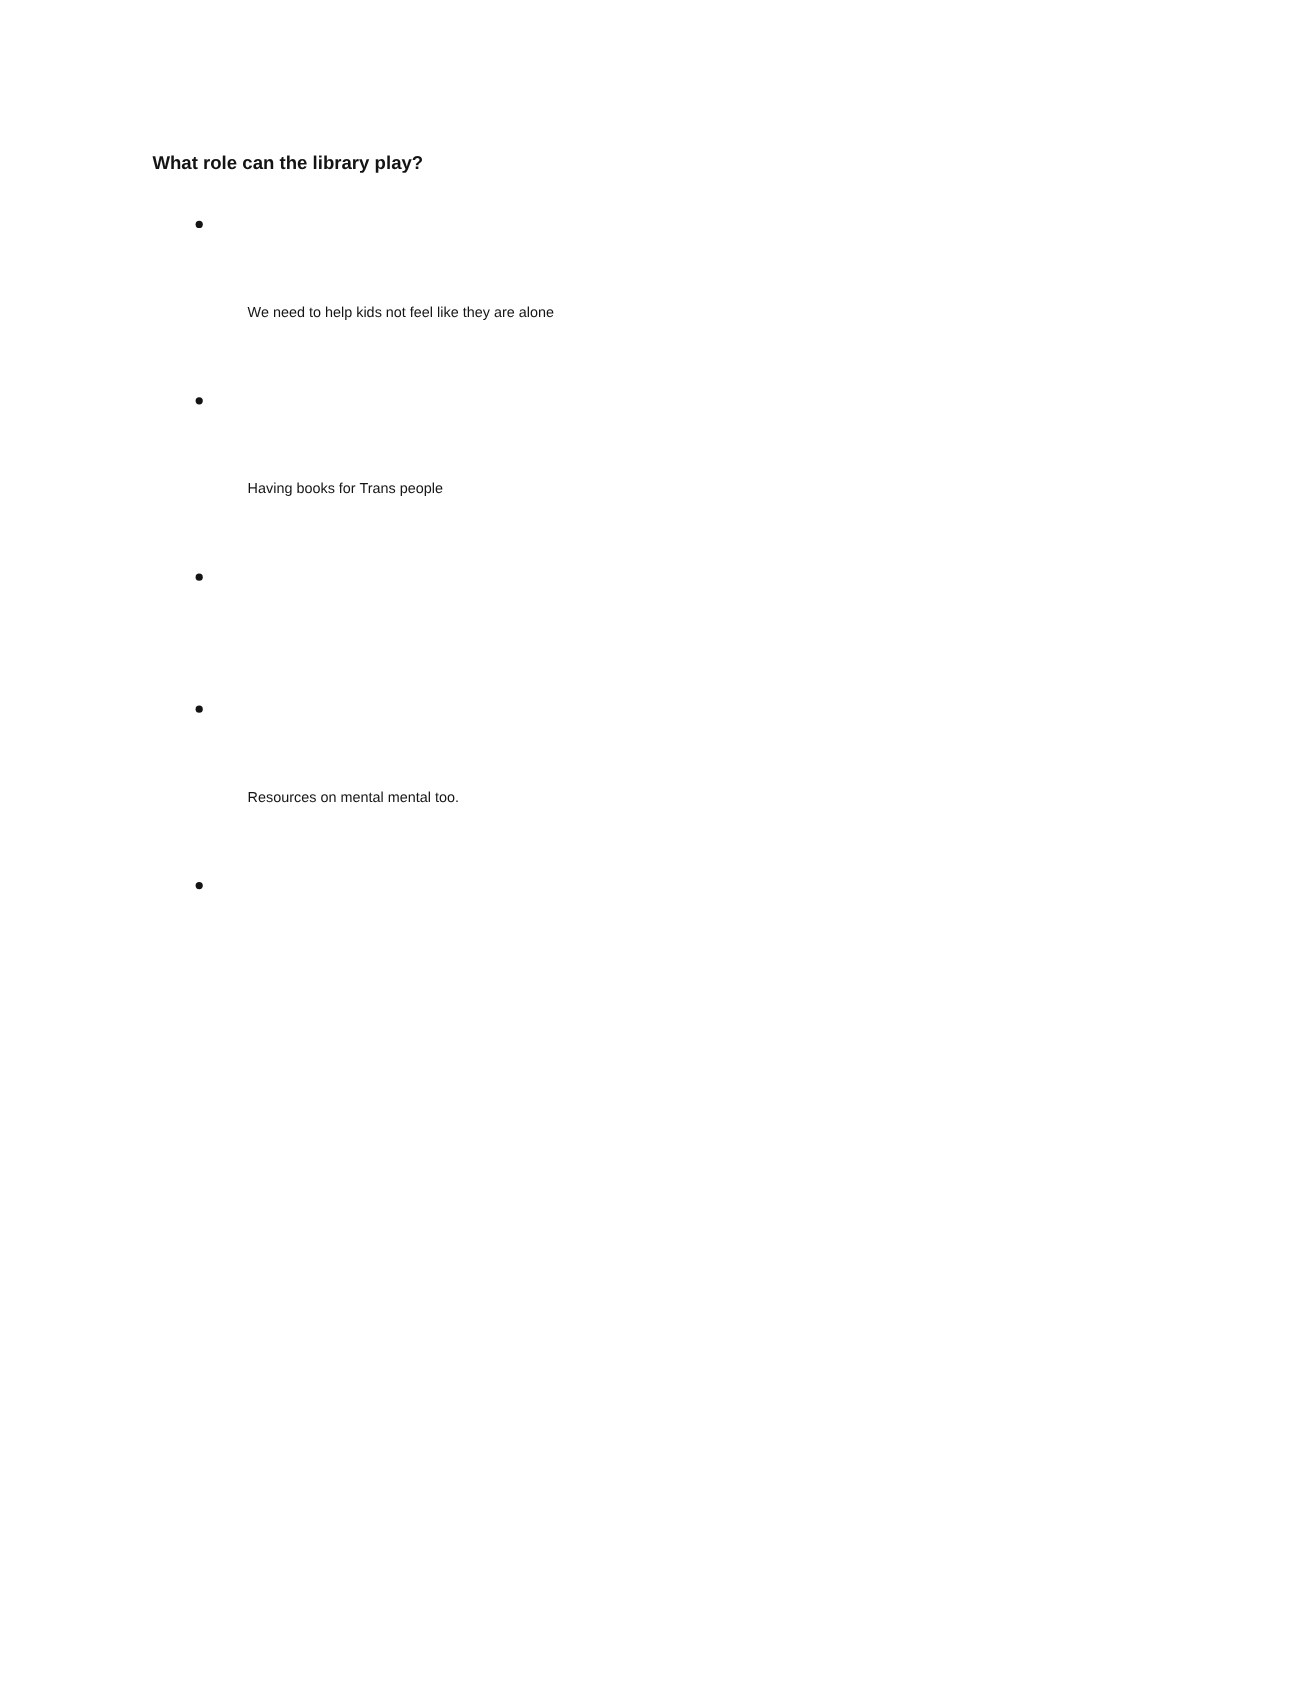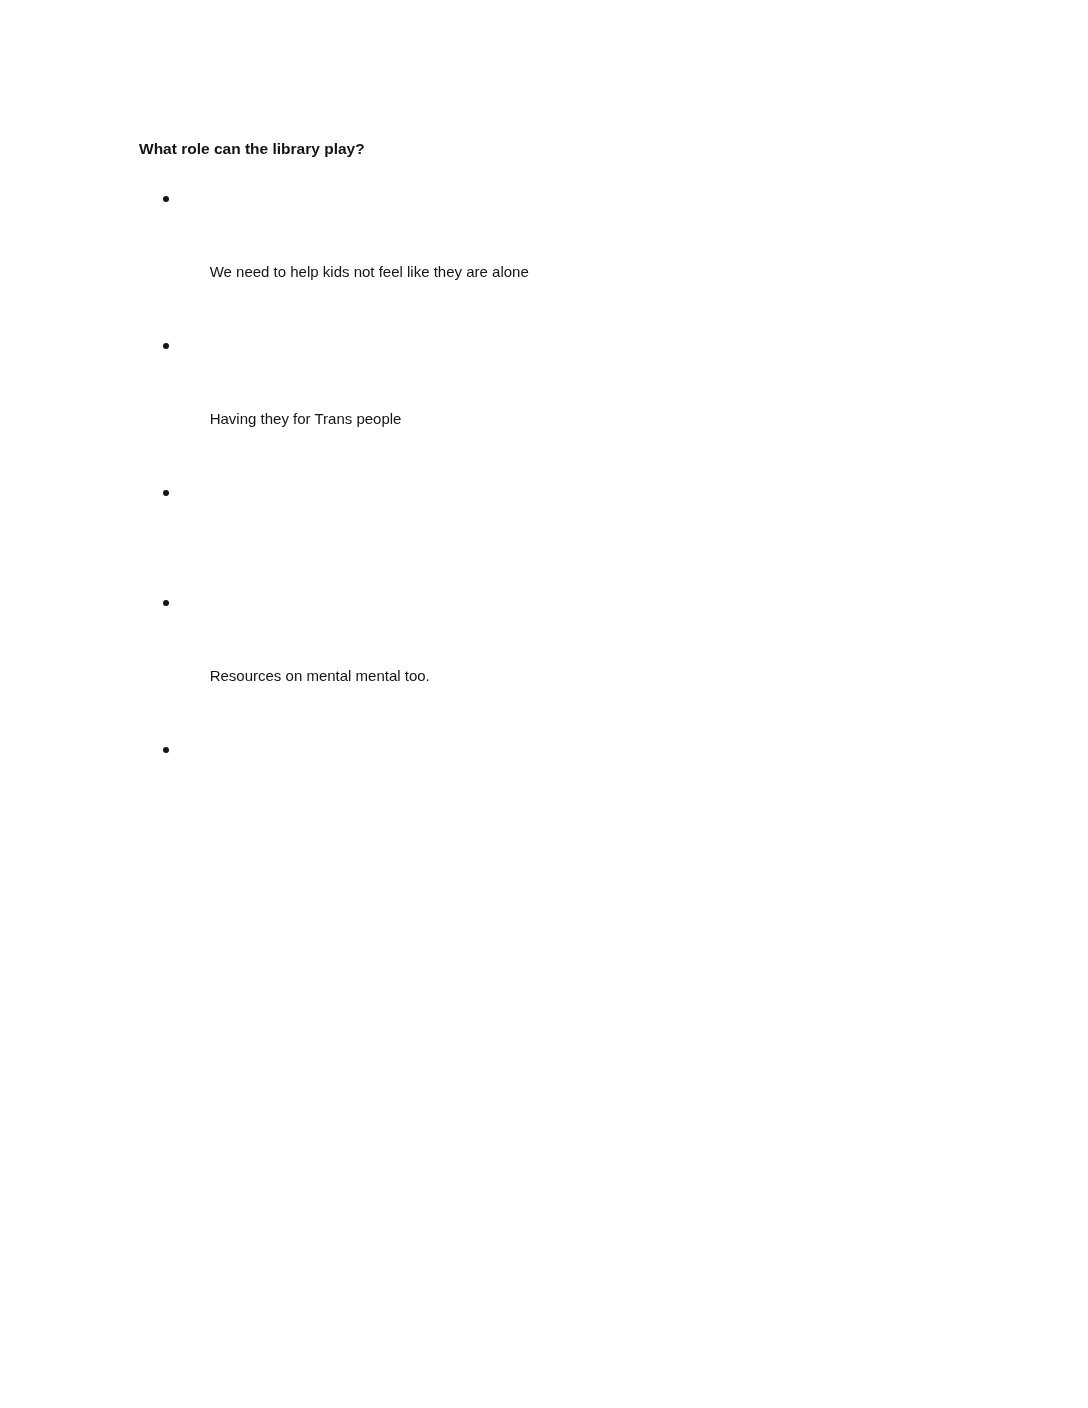--- a/index.html
+++ b/index.html
@@ -16,35 +16,35 @@
     font-family: "Liberation Sans", sans-serif;
     color: #141414;
   }
   .content {
     position: absolute;
     left: 127px;
     top: 126px;
     width: 835px;
   }
   .doc-heading {
-    margin: 12px;
+    margin: 0;
     font-size: 15.5px;
     font-weight: 700;
     line-height: 21px;
     color: #141414;
   }
   .bullet-list {
     list-style: none;
     margin: 21px 0 0 0;
     padding: 0;
   }
   .bullet-list li {
     position: relative;
     padding-left: 66px;
-    font-size: 15px;
+    font-size: 12px;
     line-height: 36.8px;
     white-space: pre-wrap;
     color: #141414;
   }
   .bullet-dot {
     position: absolute;
     left: 36px;
     top: 15.5px;
     width: 6px;
     height: 6px;
@@ -61,21 +61,21 @@
     <ul class="bullet-list">
   <li>
     <span class="bullet-dot"></span>
     <span>We need to help kids not feel like they are alone</span>
   </li>
 
 
 
   <li>
     <span class="bullet-dot"></span>
-    <span>Having they for Trans people</span>
+    <span>Having books for Trans people</span>
   </li>
 
 
   <li>
     <span class="bullet-dot"></span>
   </li>
 
   <li>
     <span class="bullet-dot"></span>
     <span>Resources on mental mental too.</span>

